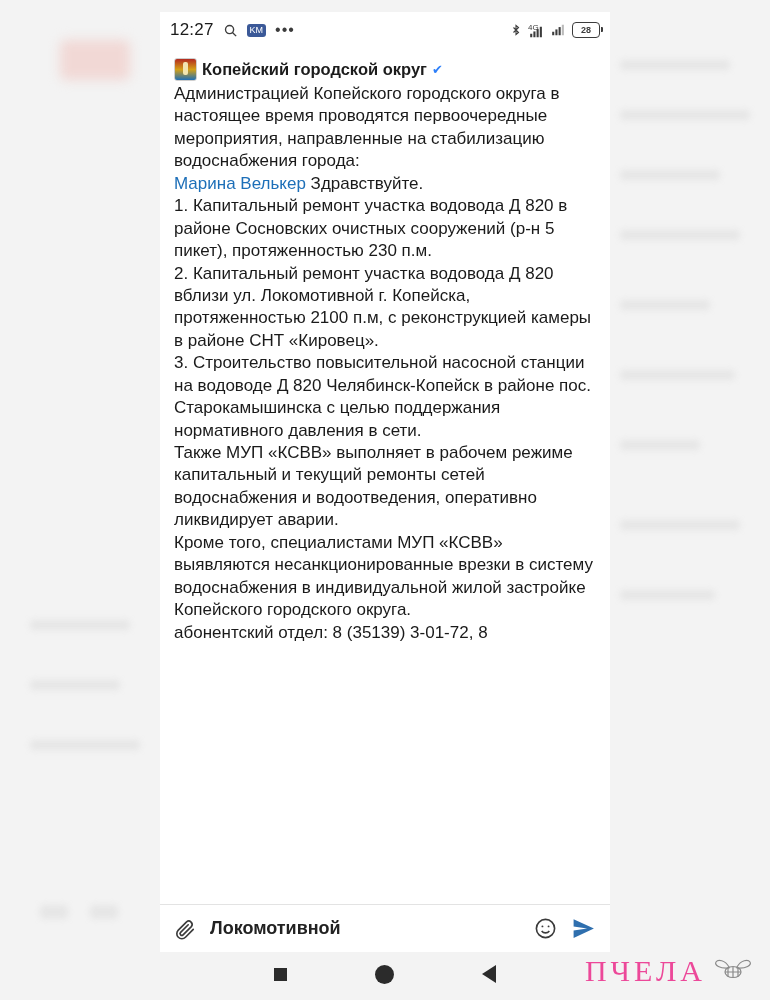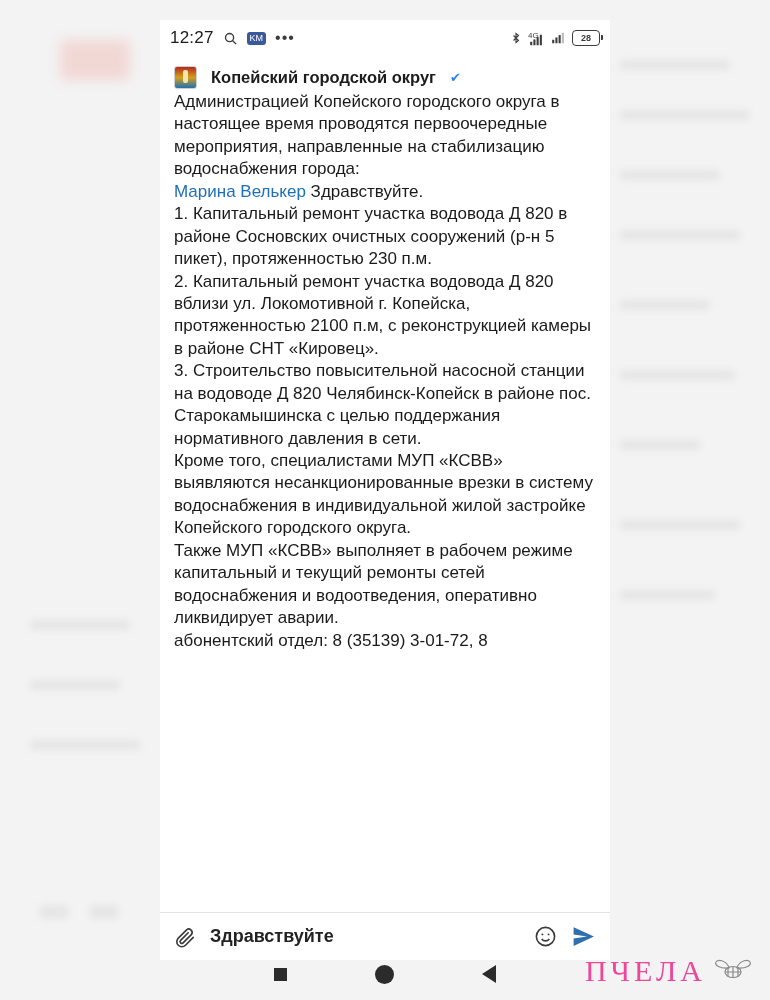--- a/index.html
+++ b/index.html
@@ -39,21 +39,21 @@
     position: absolute;
     background: #e6e6e6;
     border-radius: 4px;
     filter: blur(3px);
   }
 
   
   .phone {
     position: absolute;
     left: 160px;
-    top: 20px;
+    top: 12px;
     width: 450px;
     height: 940px;
     background: #ffffff;
     overflow: hidden;
   }
 
   
   .statusbar {
     position: relative;
     height: 36px;
@@ -139,21 +139,21 @@
     height: 856px;
     background: #ffffff;
     padding: 10px 14px 0 14px;
     box-sizing: border-box;
     overflow: hidden;
   }
 
   .post-header {
     display: flex;
     align-items: center;
-    gap: 14px;
+    gap: 5px;
     margin-bottom: 2px;
   }
   .avatar {
     width: 21px;
     height: 21px;
     border-radius: 3px;
     background: linear-gradient(180deg,#b32a20 0%, #d4a017 50%, #1f6fb5 100%);
     border: 1px solid #cfcfcf;
     flex: 0 0 auto;
     position: relative;
@@ -348,35 +348,35 @@
         <span class="page-name">Копейский городской округ</span>
         <span class="verified">✔</span>
       </div>
 
       <div class="post-body">
         <p class="para">Администрацией Копейского городского округа в настоящее время проводятся первоочередные мероприятия, направленные на стабилизацию водоснабжения города:</p>
         <p class="para"><span class="mention">Марина Велькер</span> <span>Здравствуйте.</span></p>
         <p class="para">1. Капитальный ремонт участка водовода Д 820 в районе Сосновских очистных сооружений (р-н 5 пикет), протяженностью 230 п.м.</p>
         <p class="para">2. Капитальный ремонт участка водовода Д 820 вблизи ул. Локомотивной г. Копейска, протяженностью 2100 п.м, с реконструкцией камеры в районе СНТ «Кировец».</p>
         <p class="para">3. Строительство повысительной насосной станции на водоводе Д 820 Челябинск-Копейск в районе пос. Старокамышинска с целью поддержания нормативного давления в сети.</p>
+        <p class="para">Также МУП «КСВВ» выполняет в рабочем режиме капитальный и текущий ремонты сетей водоснабжения и водоотведения, оперативно ликвидирует аварии.</p>
         <p class="para">Кроме того, специалистами МУП «КСВВ» выявляются несанкционированные врезки в систему водоснабжения в индивидуальной жилой застройке Копейского городского округа.</p>
-        <p class="para">Также МУП «КСВВ» выполняет в рабочем режиме капитальный и текущий ремонты сетей водоснабжения и водоотведения, оперативно ликвидирует аварии.</p>
         <p class="para">абонентский отдел: 8 (35139) 3-01-72, 8</p>
       </div>
 
       <div class="fade-bottom"></div>
     </div>
 
     <div class="commentbar">
       <span class="icon-btn">
         <svg width="22" height="22" viewBox="0 0 24 24" fill="none" stroke="currentColor" stroke-width="1.8" stroke-linecap="round">
           <path d="M21 12.5l-8.5 8.5a5.5 5.5 0 0 1-7.8-7.8l9-9a3.7 3.7 0 0 1 5.2 5.2l-9 9a1.9 1.9 0 0 1-2.7-2.7l8.3-8.3"></path>
         </svg>
       </span>
-      <span class="comment-placeholder">Здравствуйте</span>
+      <span class="comment-placeholder">Локомотивной</span>
       <span class="icon-btn">
         <svg width="23" height="23" viewBox="0 0 24 24" fill="none" stroke="currentColor" stroke-width="1.7">
           <circle cx="12" cy="12" r="9.5"></circle>
           <circle cx="8.8" cy="9.8" r="1" fill="currentColor" stroke="none"></circle>
           <circle cx="15.2" cy="9.8" r="1" fill="currentColor" stroke="none"></circle>
           <path d="M8 14.6c1 1.3 2.4 2 4 2s3-0.7 4-2"></path>
         </svg>
       </span>
       <span class="icon-btn send-icon">
         <svg width="25" height="25" viewBox="0 0 24 24" fill="currentColor">

